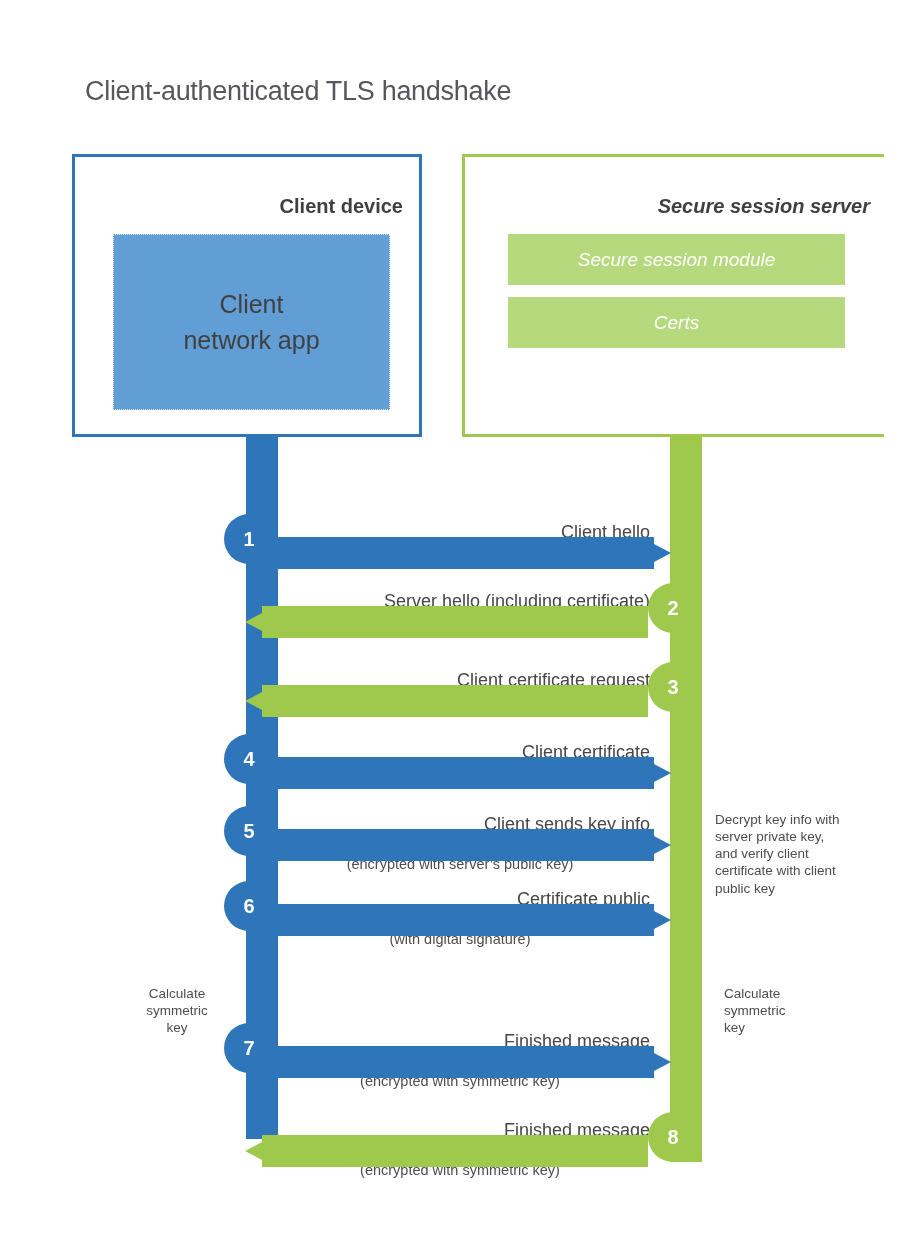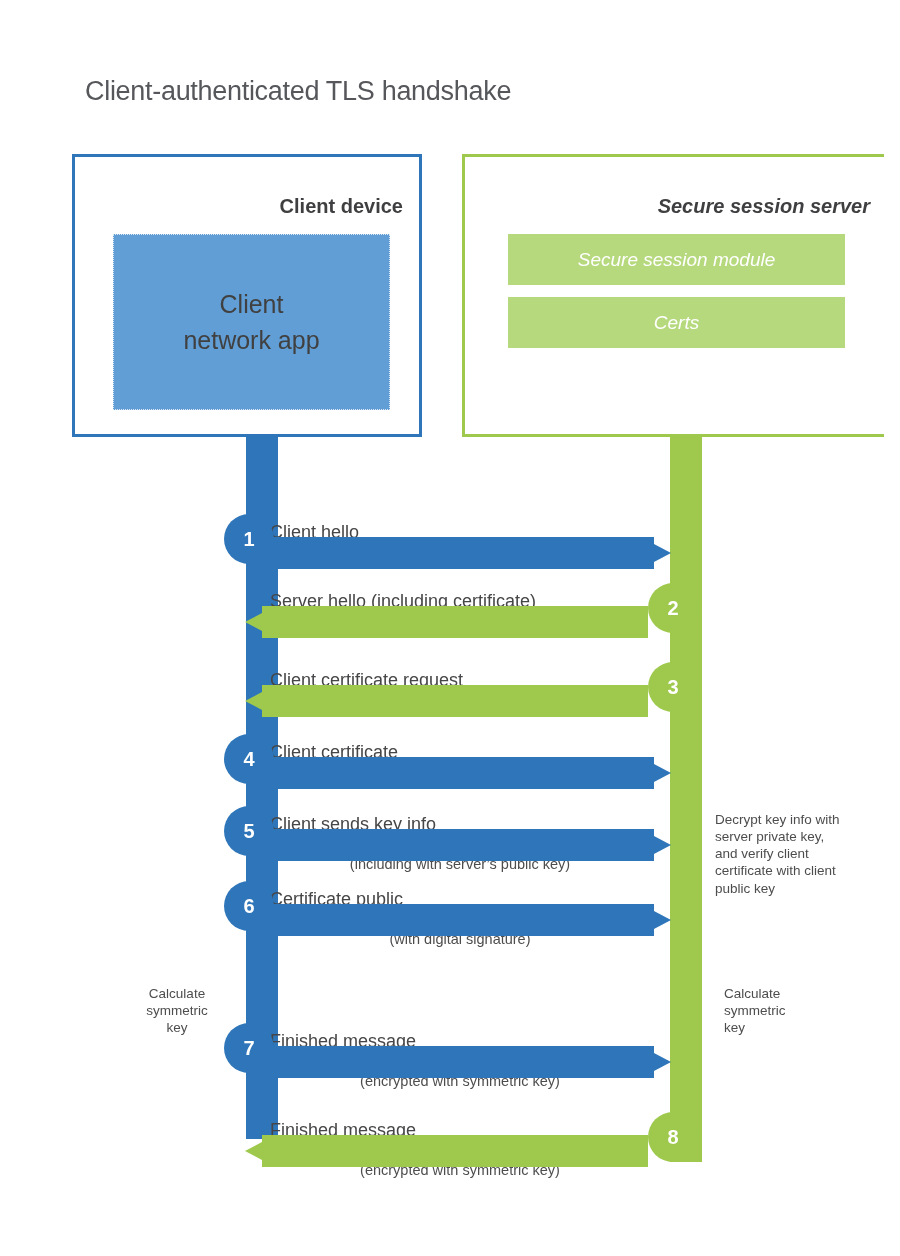--- a/index.html
+++ b/index.html
@@ -47,21 +47,21 @@
   .arrow.right::after{content:''; position:absolute; left:100%; top:50%;
     transform:translateY(-50%); width:0; height:0;
     border-top:9px solid transparent; border-bottom:9px solid transparent;
     border-left:17px solid var(--blue);}
   .arrow.left::before{content:''; position:absolute; right:100%; top:50%;
     transform:translateY(-50%); width:0; height:0;
     border-top:9px solid transparent; border-bottom:9px solid transparent;
     border-right:17px solid var(--green);}
 
   
-  .msg-label{position:absolute; left:222px; width:412px; text-align:left;
+  .msg-label{position:absolute; left:222px; width:412px; text-align:right;
     font-size:18px; color:var(--label); z-index:1;}
   .msg-sub{position:absolute; left:222px; width:412px; text-align:center;
     font-size:14.5px; color:var(--note);}
 
   
   .note{position:absolute; font-size:13.5px; line-height:1.27; color:var(--note);}
   .note.decrypt{left:667px; top:763px; width:162px; text-align:left;}
   .note.calc-left{left:95px; top:937px; width:100px; text-align:center;}
   .note.calc-right{left:676px; top:937px; width:110px; text-align:left;}
 </style>
@@ -107,21 +107,21 @@
   </div>
 
   <div class="msg-label" style="top:694px">Client certificate</div>
   <div class="arrow blue right" style="top:725px"></div>
   <div class="circle blue" style="top:702px">
     <span>4</span>
   </div>
 
   <div class="msg-label" style="top:766px">Client sends key info</div>
   <div class="arrow blue right" style="top:797px"></div>
-  <div class="msg-sub" style="top:808px">(including with server’s public key)</div>
+  <div class="msg-sub" style="top:808px">(encrypted with server’s public key)</div>
   <div class="circle blue" style="top:774px">
     <span>5</span>
   </div>
 
   <div class="msg-label" style="top:841px">Certificate public</div>
   <div class="arrow blue right" style="top:872px"></div>
   <div class="msg-sub" style="top:883px">(with digital signature)</div>
   <div class="circle blue" style="top:849px">
     <span>6</span>
   </div>

